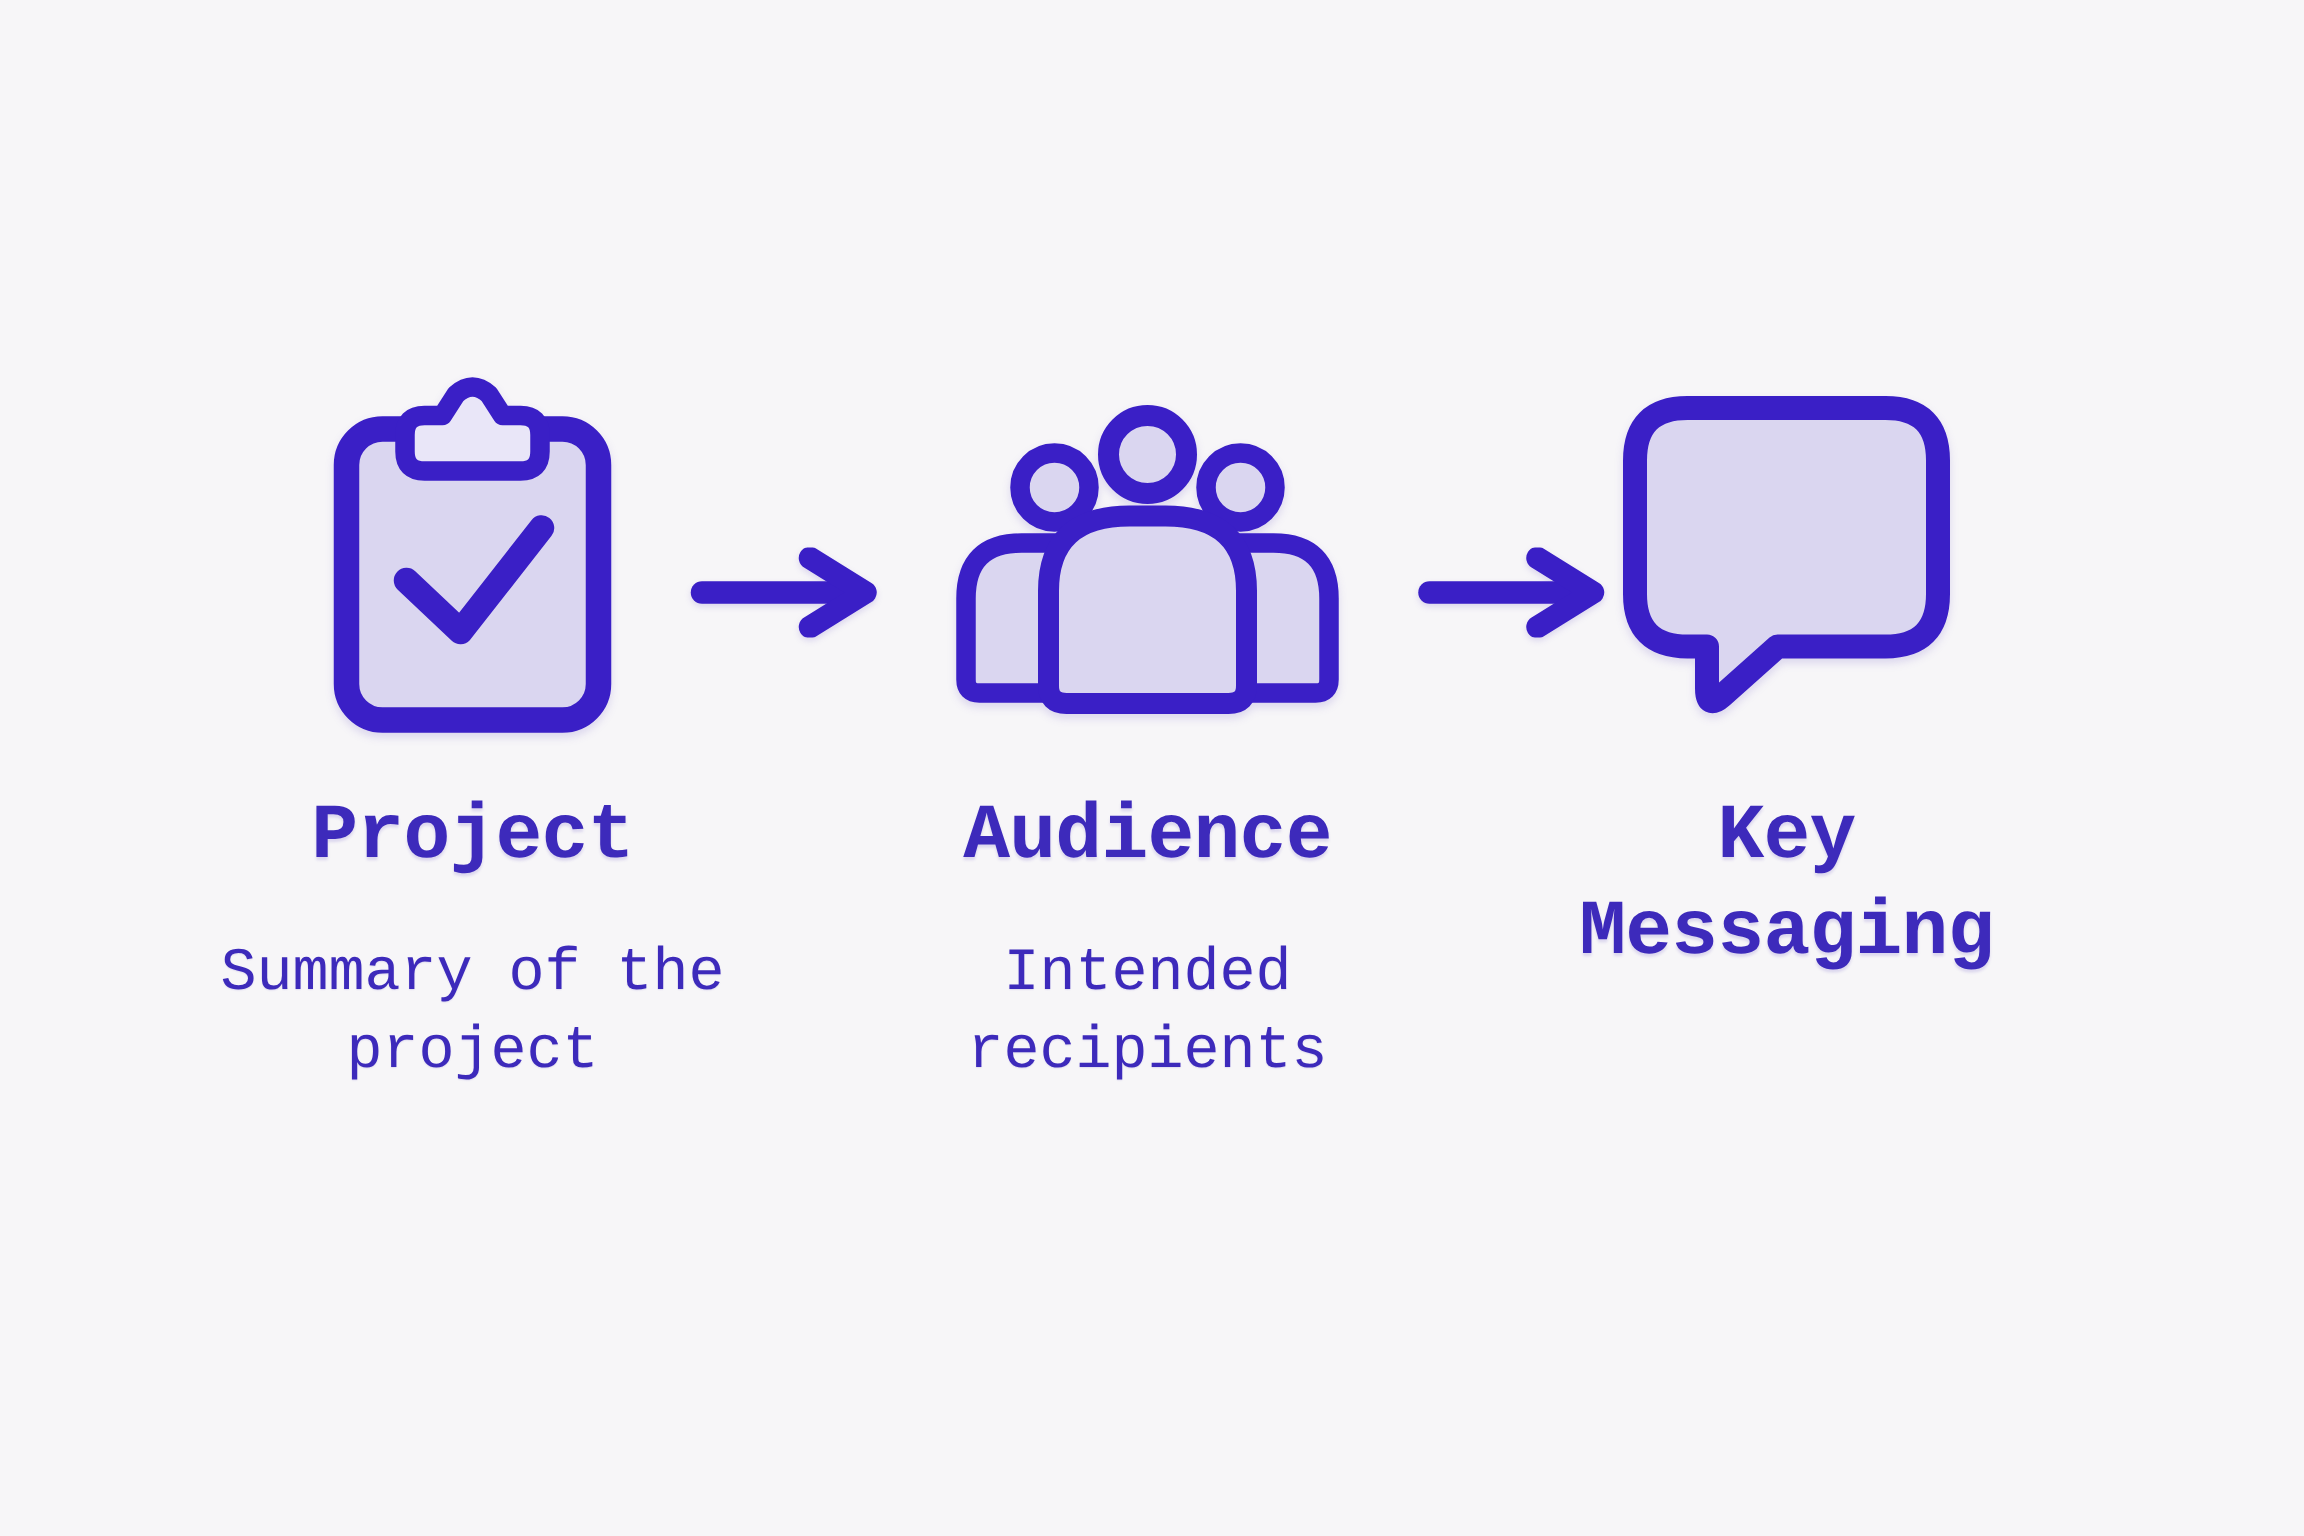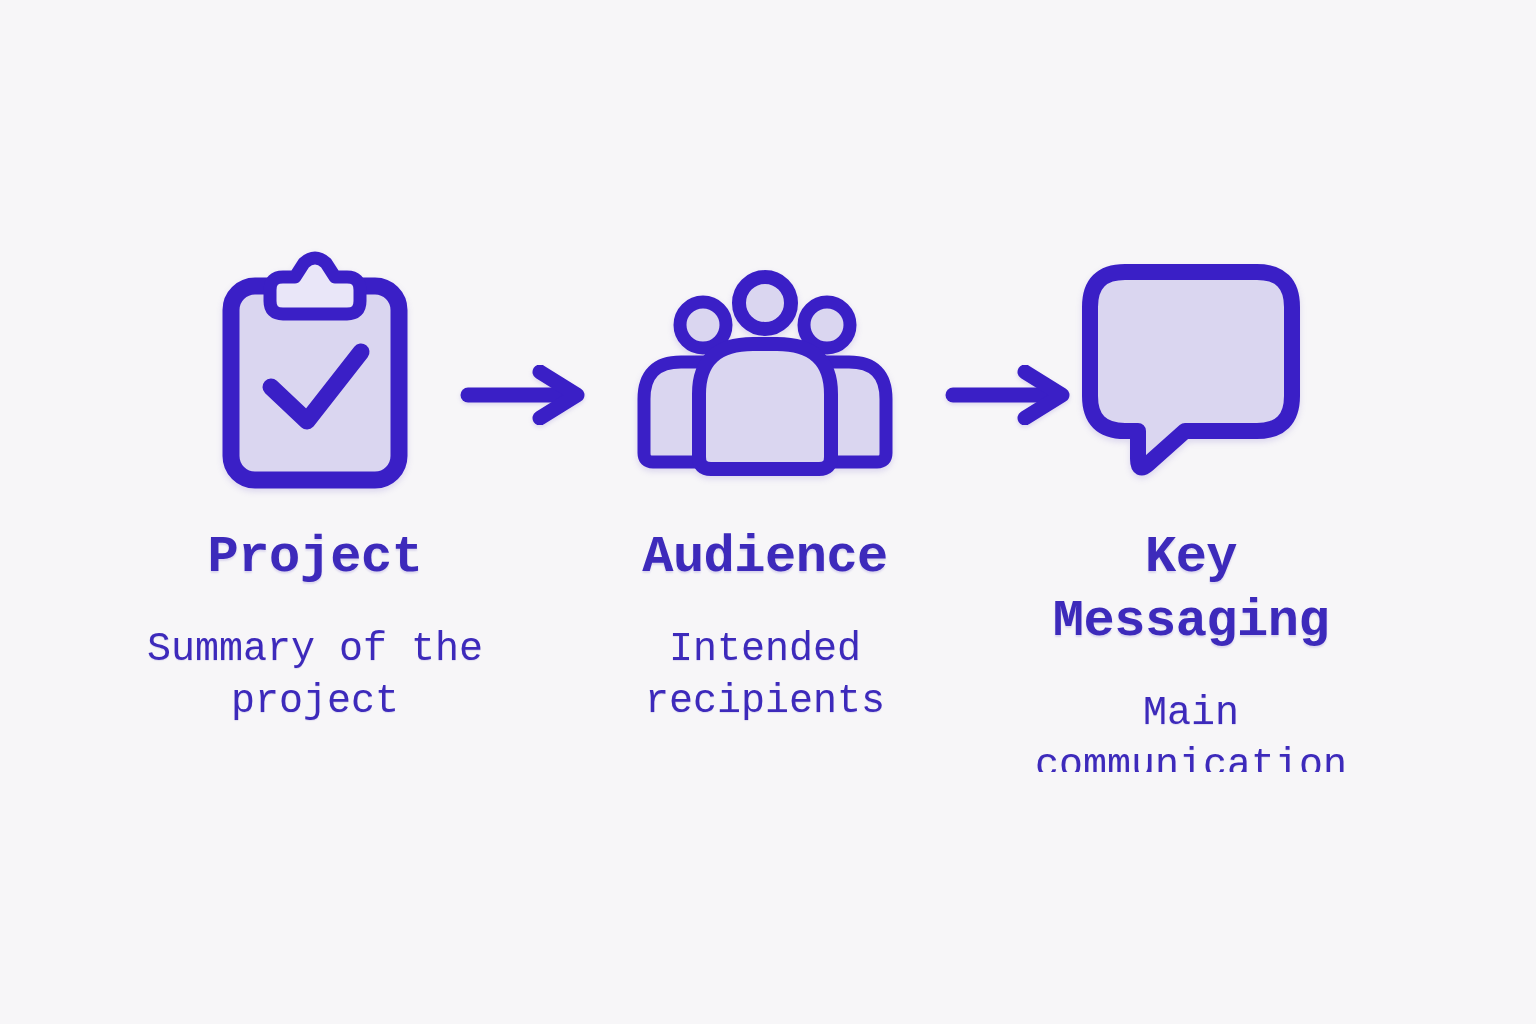--- a/index.html
+++ b/index.html
@@ -117,19 +117,15 @@
   <div class="step step-3">
     <div class="icon-box">
       <svg width="220" height="215" viewBox="0 0 220 215">
         <path d="M44 9 H176 Q211 9 211 44 V133 Q211 168 176 168 H104 L67 201 Q57 210 57 196 V168 H44 Q9 168 9 133 V44 Q9 9 44 9 Z" fill="var(--icon-fill)" stroke="var(--accent)" stroke-width="16" stroke-linejoin="round"></path>
       </svg>
     </div>
     <div class="step-title">
       <span>Key</span>
       <span>Messaging</span>
     </div>
-    <div class="step-subtitle">
-      <span>Main</span>
-      <span>communication points</span>
-    </div>
   </div>
 
 </div>
 
 </body></html>

